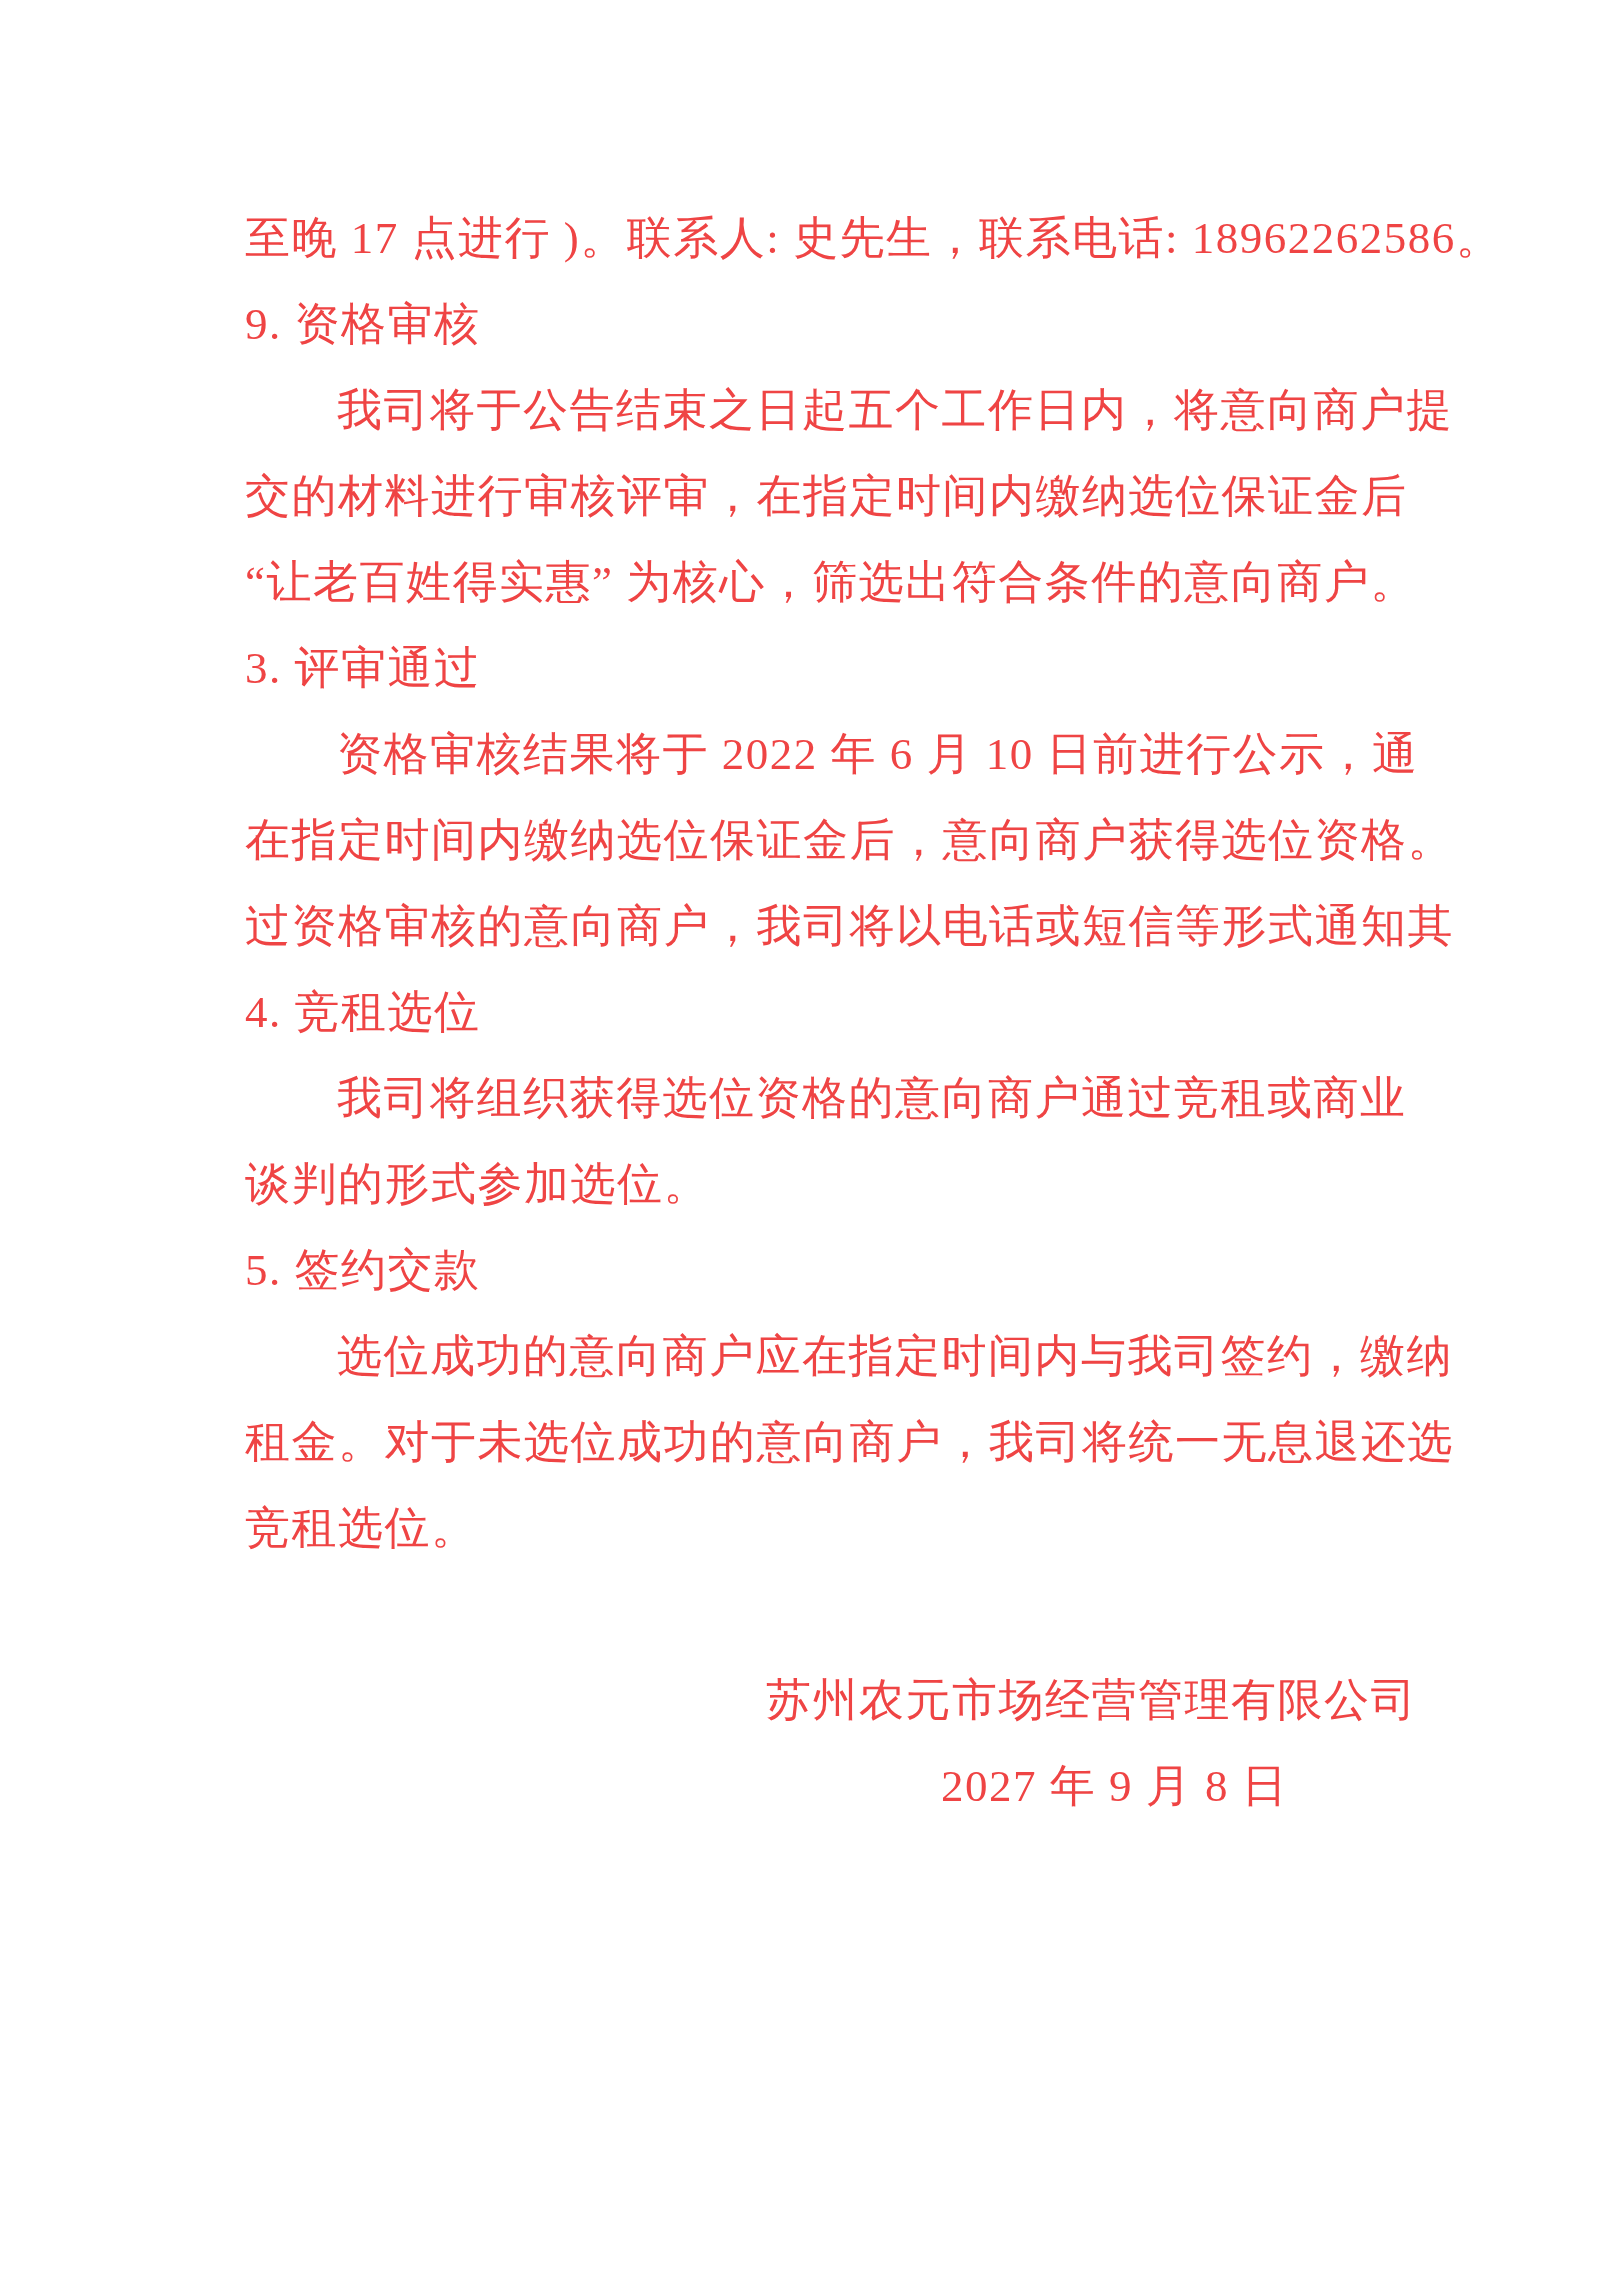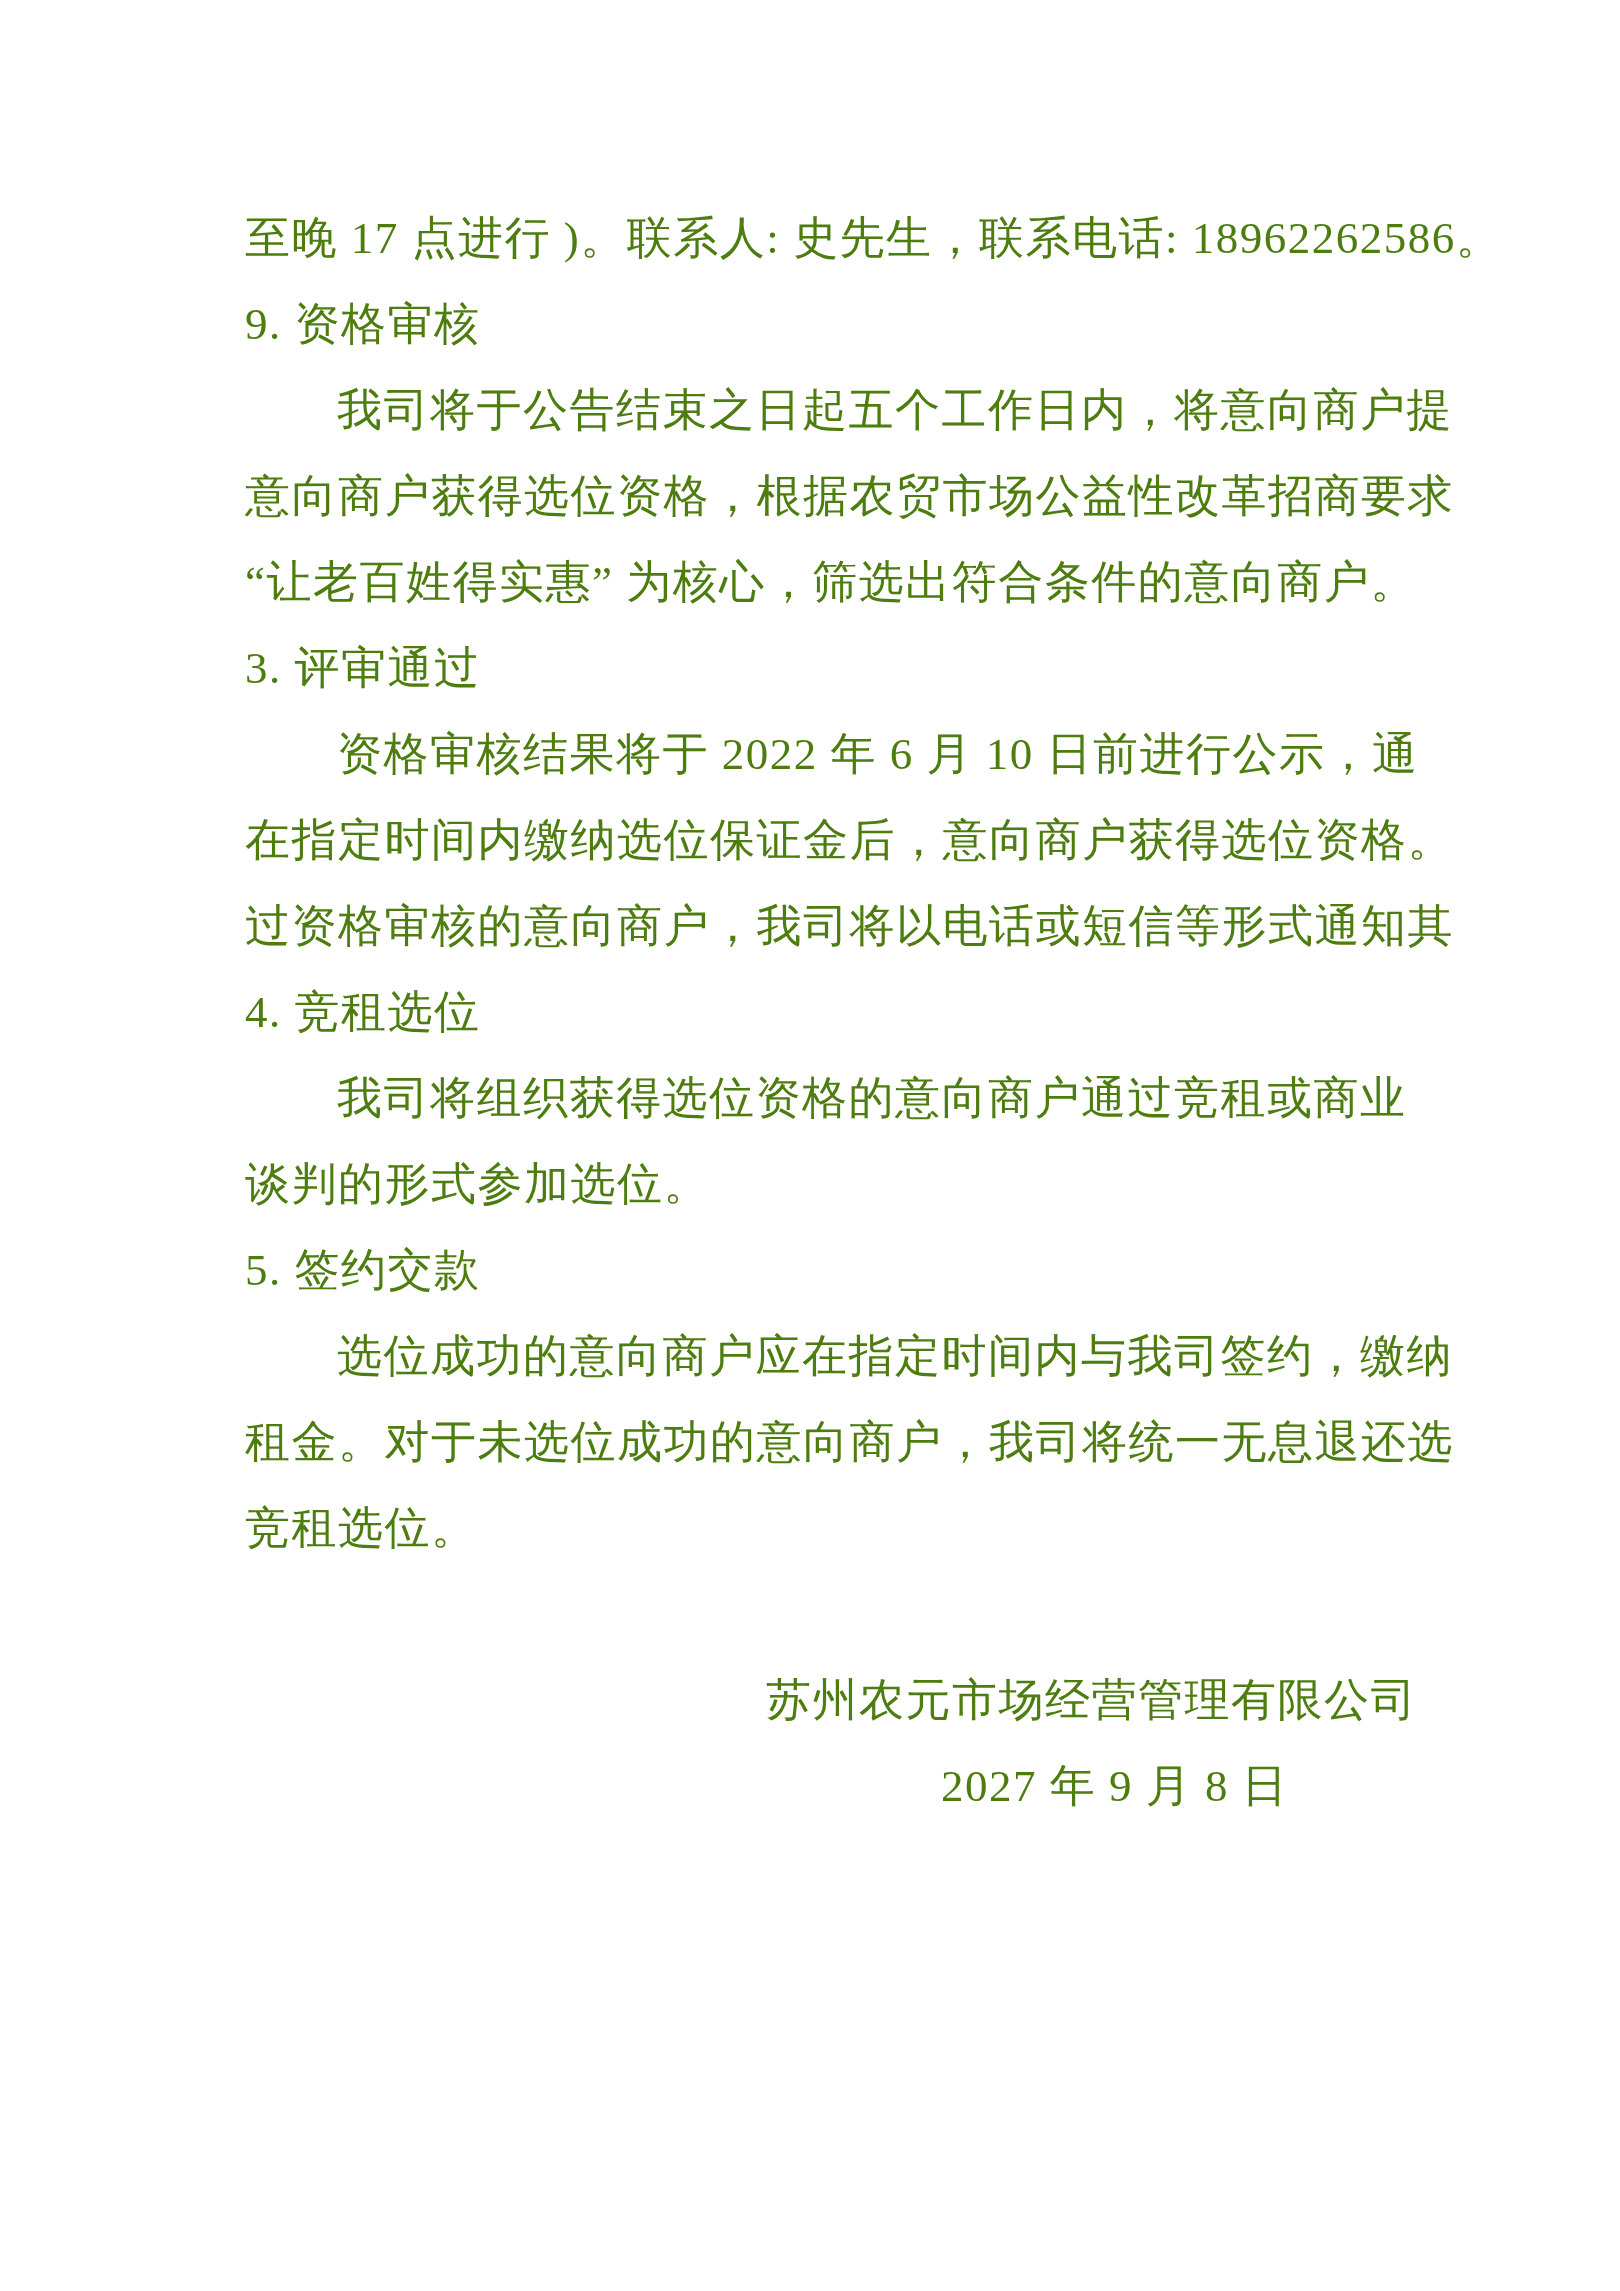--- a/index.html
+++ b/index.html
@@ -20,21 +20,21 @@
   }
   .content {
     position: absolute;
     left: 245px;
     top: 195px;
     width: 1235px;
     font-family: "Liberation Serif", "DejaVu Serif", serif;
     font-size: 45px;
     line-height: 86px;
     letter-spacing: 1.5px;
-    color: #4d7c0f;
+    color: #ef4444;
     font-weight: 400;
   }
   .line {
     height: 86px;
     white-space: nowrap;
   }
   .indent {
     text-indent: 92px;
   }
   .spacer {
@@ -48,21 +48,21 @@
   }
 </style>
 </head>
 <body>
 
 <div class="page">
   <div class="content">
     <div class="line">至晚 17 点进行 )。联系人: 史先生，联系电话: 18962262586。</div>
     <div class="line">9. 资格审核</div>
     <div class="line indent">我司将于公告结束之日起五个工作日内，将意向商户提</div>
-    <div class="line">意向商户获得选位资格，根据农贸市场公益性改革招商要求</div>
+    <div class="line">交的材料进行审核评审，在指定时间内缴纳选位保证金后</div>
     <div class="line">“让老百姓得实惠” 为核心，筛选出符合条件的意向商户。</div>
     <div class="line">3. 评审通过</div>
     <div class="line indent">资格审核结果将于 2022 年 6 月 10 日前进行公示，通</div>
     <div class="line">在指定时间内缴纳选位保证金后，意向商户获得选位资格。</div>
     <div class="line">过资格审核的意向商户，我司将以电话或短信等形式通知其</div>
     <div class="line">4. 竞租选位</div>
     <div class="line indent">我司将组织获得选位资格的意向商户通过竞租或商业</div>
     <div class="line">谈判的形式参加选位。</div>
     <div class="line">5. 签约交款</div>
     <div class="line indent">选位成功的意向商户应在指定时间内与我司签约，缴纳</div>

